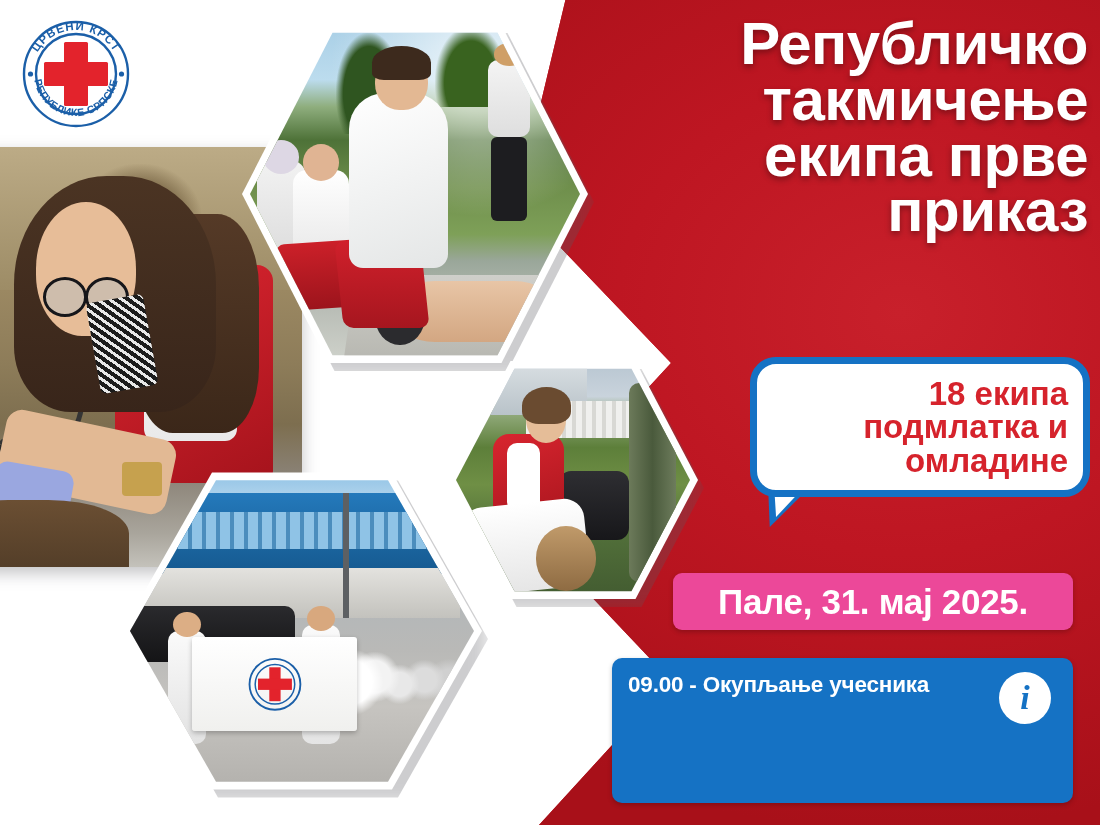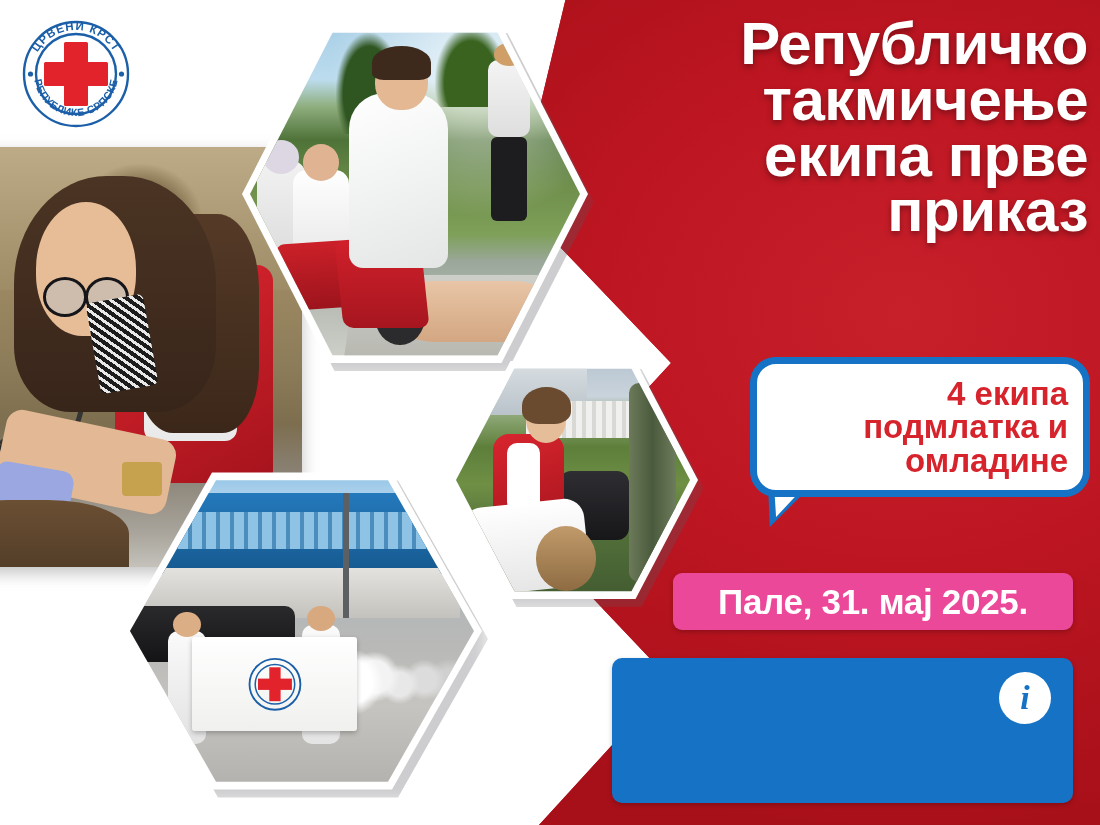--- a/index.html
+++ b/index.html
@@ -384,26 +384,27 @@
   <div class="title">Републичко
 такмичење
 екипа прве
 приказ</div>
 
 
   <div class="bubble-wrap">
     <div class="bubble-tail2"></div>
     <div class="bubble-tail3"></div>
     <div class="bubble"></div>
-    <div class="bubble-text">4 екипа
+    <div class="bubble-text">18 екипа
 подмлатка и
 омладине</div>
   </div>
 
   <div class="date-banner">Пале, 31. мај 2025.</div>
 
   <div class="schedule">
     <div class="sched-list">
+      <div>09.00 - Окупљање учесника</div>
     </div>
     <div class="info-icon">i</div>
   </div>
 
 </div>
 
 </body></html>

